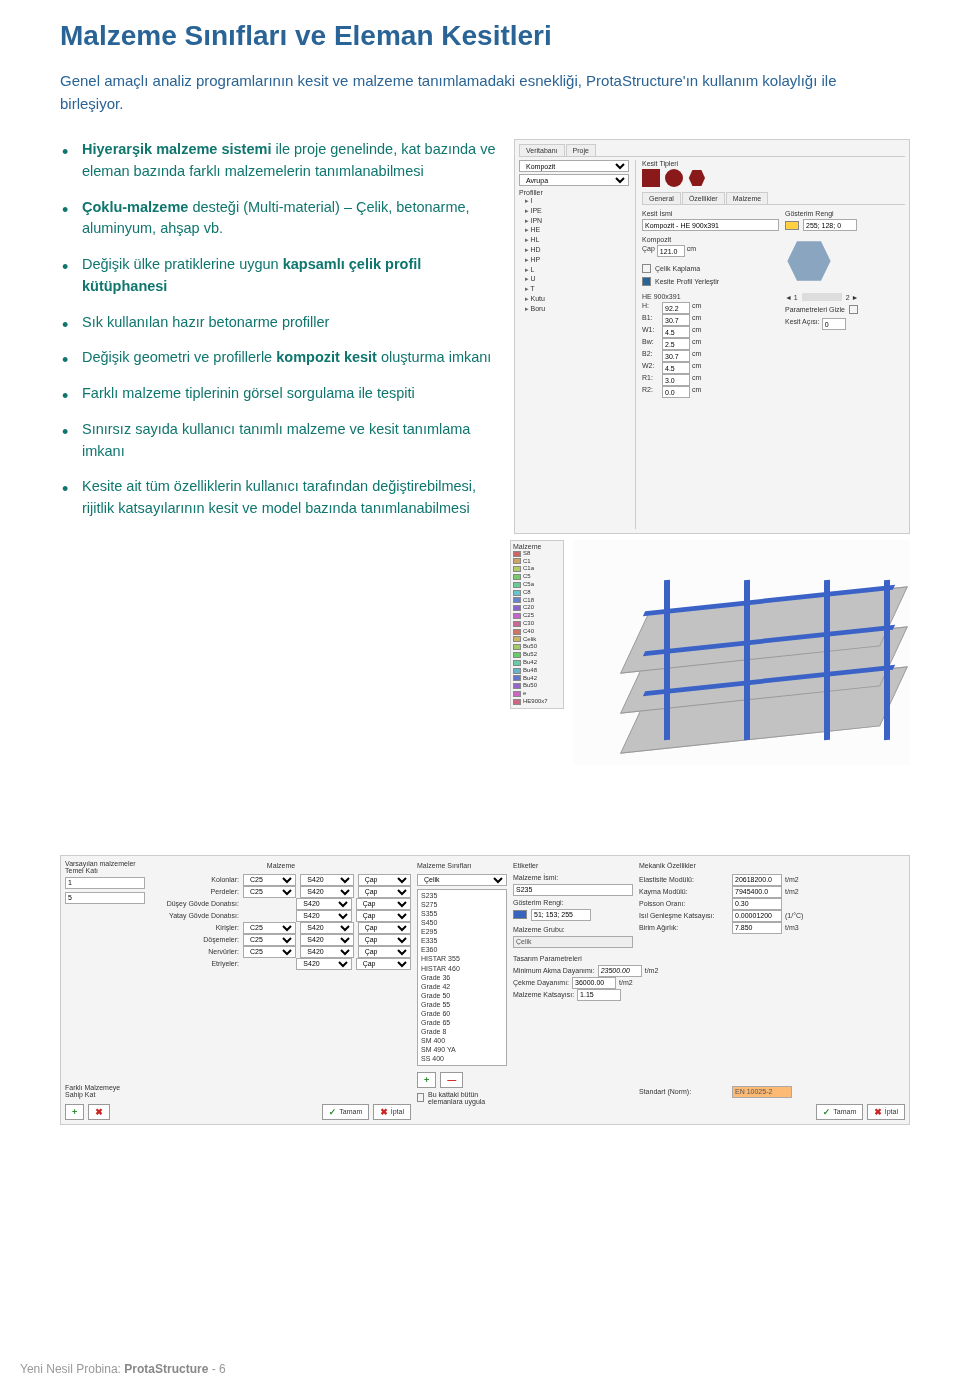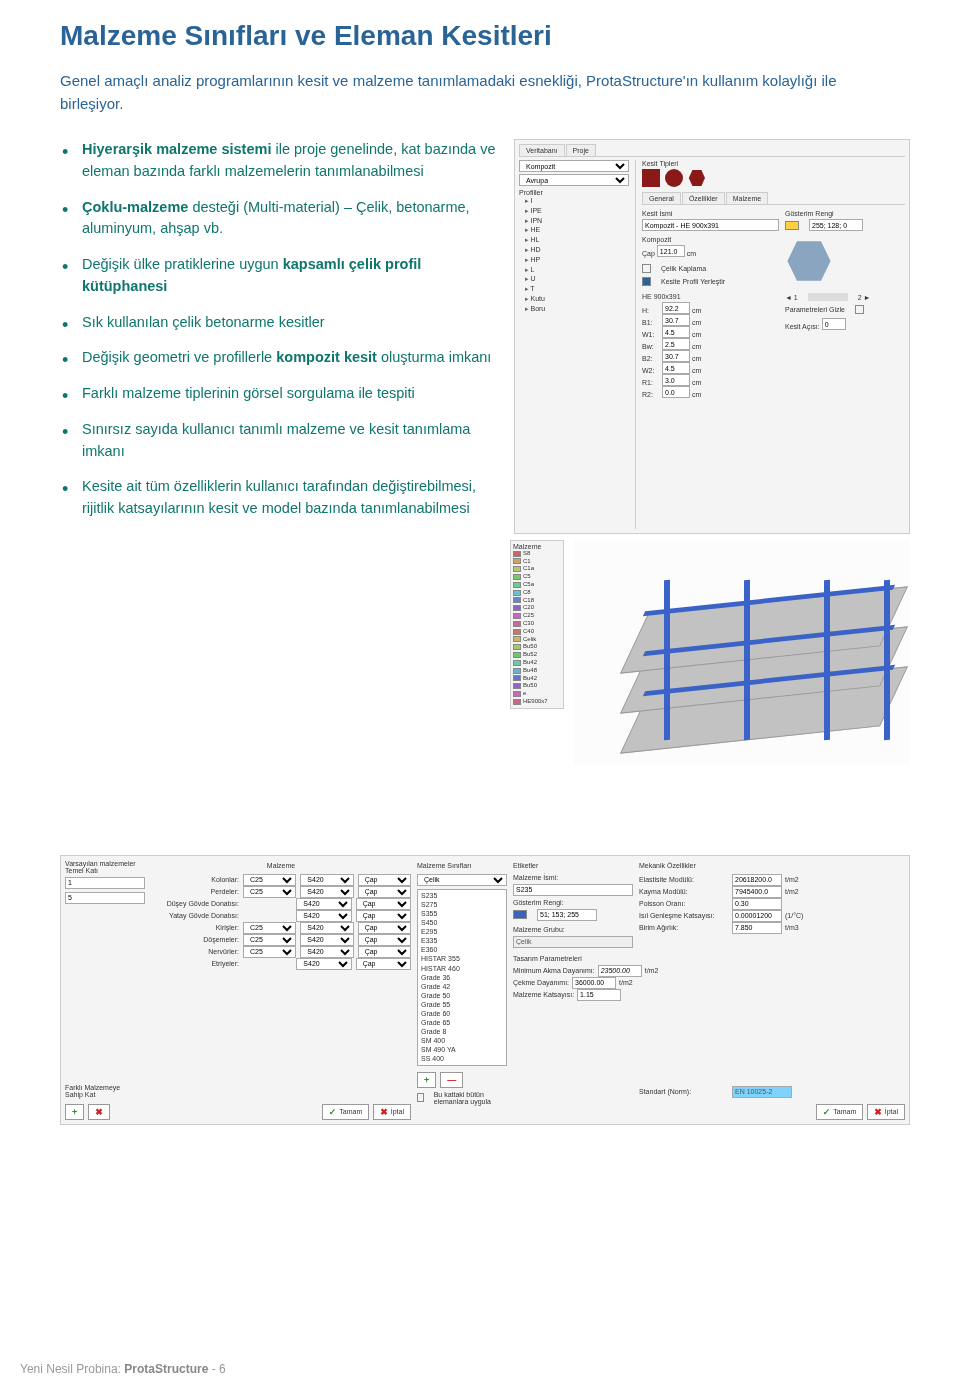--- a/index.html
+++ b/index.html
@@ -54,38 +54,38 @@
   padding: 4px;
 }
 .panel select, .panel input {
   font-size: 7px;
   border: 1px solid #aaa;
   background: #fff;
   padding: 0 2px;
   height: 12px;
 }
 .lbl { font-size: 7px; color: #333; }
-.row { display: flex; align-items: center; gap: 10px; margin-bottom: 2px; }
+.row { display: flex; align-items: center; gap: 4px; margin-bottom: 2px; }
 .tree-item { padding-left: 6px; font-size: 7px; line-height: 1.4; }
 .tree-item::before { content: "▸ "; color: #666; }
 .col { display: flex; flex-direction: column; }
 
 
 .panelA { flex: 1; min-height: 290px; display: flex; flex-direction: column; }
 .tabsA { display: flex; font-size: 7px; border-bottom: 1px solid #ccc; margin-bottom: 3px; }
 .tabsA span { padding: 2px 6px; background: #eee; border: 1px solid #ccc; border-bottom: none; margin-right: 1px; }
 .pA-body { display: flex; gap: 6px; flex: 1; }
 .pA-left { flex: 0 0 110px; }
 .pA-right { flex: 1; border-left: 1px solid #ccc; padding-left: 6px; display: flex; flex-direction: column; gap: 2px; }
 .shape-red { width: 18px; height: 18px; background: #8a1a1a; display: inline-block; margin-right: 3px; }
 .shape-hex { width: 48px; height: 44px; background: #8aa5c0; clip-path: polygon(25% 5%,75% 5%,95% 50%,75% 95%,25% 95%,5% 50%); margin: 4px 0; }
 .color-sw { width: 14px; height: 9px; display: inline-block; border: 1px solid #888; }
 .sw-yellow { background: #ffd040; }
 .sw-blue { background: #3864bf; }
-.dim-row { display: flex; gap: 2px; font-size: 7px; align-items: flex-end; }
+.dim-row { display: flex; gap: 2px; font-size: 7px; align-items: flex-start; }
 .dim-row input { width: 28px; }
 
 
 .row2 { display: flex; gap: 10px; margin-top: 6px; align-items: flex-start; }
 .legend {
   width: 60px; background: #f4f4f4; border: 1px solid #ccc;
   font-size: 6px; padding: 2px;
 }
 .legend .lg { display: flex; align-items: center; gap: 2px; line-height: 1.3; }
 .legend .swatch { width: 8px; height: 6px; border: 1px solid #888; }
@@ -132,21 +132,21 @@
 
 <h1>Malzeme Sınıfları ve Eleman Kesitleri</h1>
 <p class="intro">Genel amaçlı analiz programlarının kesit ve malzeme tanımlamadaki esnekliği, ProtaStructure'ın kullanım kolaylığı ile birleşiyor.</p>
 
 <div class="row1">
   <div class="col-text">
     <ul class="bullets" id="bullets">
         <li><b>Hiyerarşik malzeme sistemi</b> ile proje genelinde, kat bazında ve eleman bazında farklı malzemelerin tanımlanabilmesi</li>
         <li><b>Çoklu-malzeme</b> desteği (Multi-material) – Çelik, betonarme, aluminyum, ahşap vb.</li>
         <li>Değişik ülke pratiklerine uygun <b>kapsamlı çelik profil kütüphanesi</b></li>
-        <li>Sık kullanılan çelik betonarme kesitler</li>
+        <li>Sık kullanılan hazır betonarme profiller</li>
         <li>Değişik geometri ve profillerle <b>kompozit kesit</b> oluşturma imkanı</li>
         <li>Farklı malzeme tiplerinin görsel sorgulama ile tespiti</li>
         <li>Sınırsız sayıda kullanıcı tanımlı malzeme ve kesit tanımlama imkanı</li>
         <li>Kesite ait tüm özelliklerin kullanıcı tarafından değiştirebilmesi, rijitlik katsayılarının kesit ve model bazında tanımlanabilmesi</li>
       </ul>
   </div>
 
   <div class="panel panelA">
     <div class="tabsA">
       <span>Veritabanı</span>
@@ -549,21 +549,21 @@
           </div>
           <div class="prop-row">
             <span class="pl">Birim Ağırlık:</span>
             <input value="7.850" style="">
             <span>t/m3</span>
           </div>
         </div>
       <div style="flex:1"></div>
       <div class="prop-row">
           <span class="pl">Standart (Norm):</span>
-          <input disabled="" style="background: #7dd3fc; width: 60px;" value="EN 10025-2">
+          <input disabled="" style="background: #fdba74; width: 60px;" value="EN 10025-2">
         </div>
       <div class="btnrow" style="justify-content:flex-end">
         <span class="btn">
             <span class="green">✓</span>
             <span>Tamam</span>
           </span>
         <span class="btn">
             <span class="red">✖</span>
             <span>İptal</span>
           </span>

